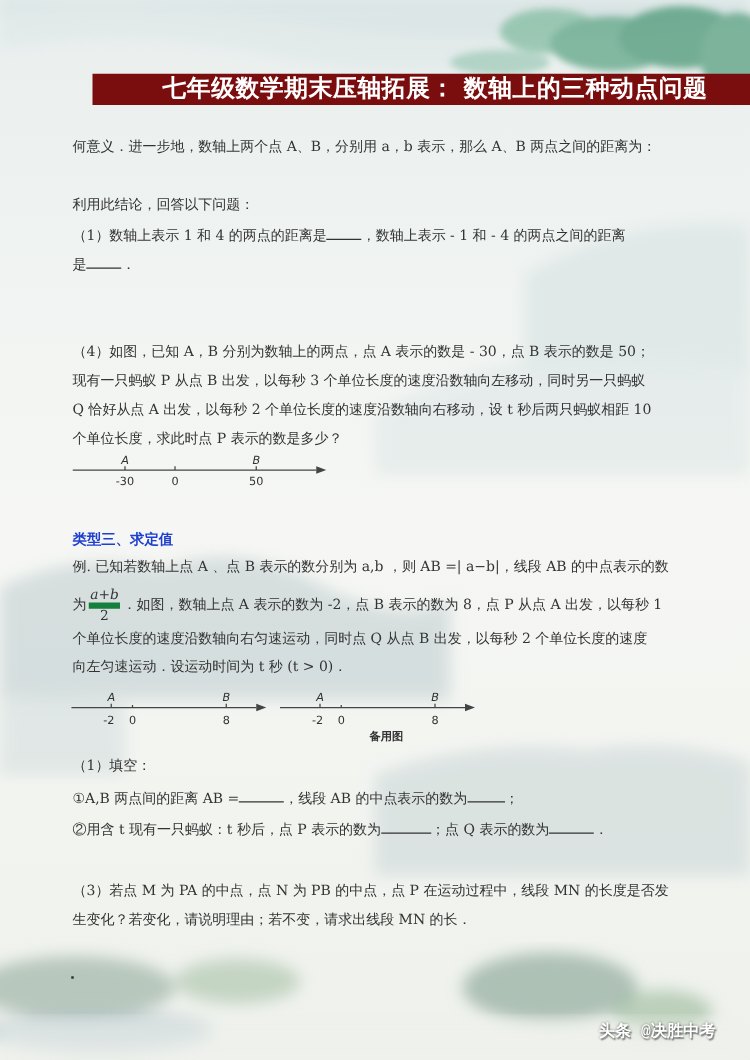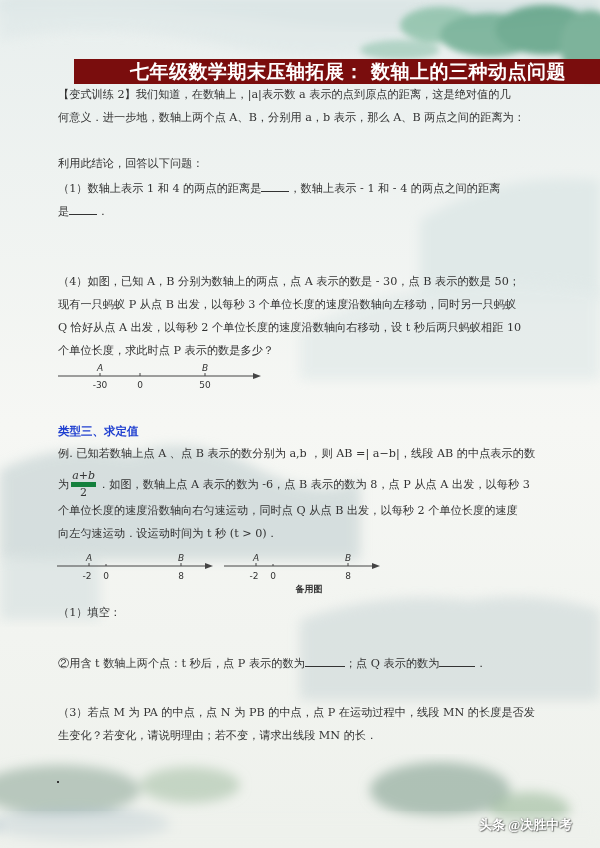--- a/index.html
+++ b/index.html
@@ -42,21 +42,21 @@
       margin: 0 2px;
     }
     .frac .num { display: block; border-bottom: 5px solid #15803d; padding: 0 1px; }
     .frac .den { display: block; font-style: normal; }
 
     .numline { position: absolute; }
     .numline svg text { font-family: "DejaVu Sans", "Liberation Sans", sans-serif; }
 
     .watermark {
       position: absolute; left: 479px; top: 816px;
-      font-family: Liberation Serif, serif;
+      font-family: Liberation Mono, monospace;
       font-size: 13px; color: #ffffff; font-weight: bold;
       text-shadow: 0 0 2px rgba(0,0,0,0.55), 1px 1px 1px rgba(0,0,0,0.4);
     }
     .dot-mark { position: absolute; left: 57px; top: 781px; width: 2px; height: 2px; background: #333; }
   </style>
 </head>
 <body>
 
 <svg class="bg" width="600" height="848" viewBox="0 0 600 848">
   <defs>
@@ -99,21 +99,20 @@
     <ellipse cx="530" cy="810" rx="40" ry="18" fill="#9ab99a" opacity="0.6"></ellipse>
     <ellipse cx="80" cy="825" rx="90" ry="15" fill="#a9bcc8" opacity="0.6"></ellipse>
   </g>
   <rect x="0" y="815" width="600" height="33" fill="#eef1ec" opacity="0.55" filter="url(#blur6)"></rect>
 </svg>
 
 <div class="page">
 
   <div class="title-bar">七年级数学期末压轴拓展：  数轴上的三种动点问题</div>
 
-  <div class="line" style="top:87px">【变式训练 2】我们知道，在数轴上，|a|表示数 a 表示的点到原点的距离，这是绝对值的几</div>
   <div class="line" style="top:110px">何意义．进一步地，数轴上两个点 A、B，分别用 a，b 表示，那么 A、B 两点之间的距离为：</div>
   <div class="line" style="top:156px">利用此结论，回答以下问题：</div>
 
   <div class="line" style="top:180px">
     <span>（1）数轴上表示 1 和 4 的两点的距离是</span><span class="blank" style="width:28px"></span><span>，数轴上表示 - 1 和 - 4 的两点之间的距离</span>
   </div>
   <div class="line" style="top:203px">
     <span>是</span><span class="blank" style="width:28px"></span><span>．</span>
   </div>
 
@@ -136,21 +135,21 @@
       <text x="42" y="24" font-size="9" text-anchor="middle" fill="#333">-30</text>
       <text x="82" y="24" font-size="9" text-anchor="middle" fill="#333">0</text>
       <text x="147" y="24" font-size="9" text-anchor="middle" fill="#333">50</text>
     </svg>
   </div>
 
   <div class="section-heading">类型三、求定值</div>
 
   <div class="line" style="top:446px">例. 已知若数轴上点 A 、点 B 表示的数分别为 a,b ，则 AB =| a−b|，线段 AB 的中点表示的数</div>
   <div class="line" style="top:470px; line-height:24px;">
-    <span>为</span><span class="frac"><span class="num">a+b</span><span class="den">2</span></span><span>．如图，数轴上点 A 表示的数为 -6，点 B 表示的数为 8，点 P 从点 A 出发，以每秒 3</span>
+    <span>为</span><span class="frac"><span class="num">a+b</span><span class="den">2</span></span><span>．如图，数轴上点 A 表示的数为 -2，点 B 表示的数为 8，点 P 从点 A 出发，以每秒 1</span>
   </div>
   <div class="line" style="top:503px">个单位长度的速度沿数轴向右匀速运动，同时点 Q 从点 B 出发，以每秒 2 个单位长度的速度</div>
   <div class="line" style="top:526px">向左匀速运动．设运动时间为 t 秒 (t &gt; 0)．</div>
 
   <div class="numline" style="left:57px; top:554px;">
     <svg width="160" height="32" viewBox="0 0 160 32">
       <line x1="0" y1="12" x2="148" y2="12" stroke="#444" stroke-width="1"></line>
       <polygon points="148,9 156,12 148,15" fill="#444"></polygon>
       <line x1="32" y1="9" x2="32" y2="12" stroke="#444"></line>
       <line x1="49" y1="10" x2="49" y2="12" stroke="#444"></line>
@@ -173,23 +172,26 @@
       <text x="124" y="7" font-size="9" font-style="italic" text-anchor="middle" fill="#333">B</text>
       <text x="30" y="25" font-size="9" text-anchor="middle" fill="#333">-2</text>
       <text x="49" y="25" font-size="9" text-anchor="middle" fill="#333">0</text>
       <text x="124" y="25" font-size="9" text-anchor="middle" fill="#333">8</text>
       <text x="85" y="38" font-size="9" font-weight="bold" text-anchor="middle" fill="#333">备用图</text>
     </svg>
   </div>
 
   <div class="line" style="top:605px">（1）填空：</div>
 
+  <div class="line" style="top:630px">
+    <span>①A,B 两点间的距离 AB =</span><span class="blank" style="width:36px"></span><span>，线段 AB 的中点表示的数为</span><span class="blank" style="width:30px"></span><span>；</span>
+  </div>
 
   <div class="line" style="top:655px">
-    <span>②用含 t 数轴上两个点：t 秒后，点 P 表示的数为</span><span class="blank" style="width:40px"></span><span>；点 Q 表示的数为</span><span class="blank" style="width:36px"></span><span>．</span>
+    <span>②用含 t 现有一只蚂蚁：t 秒后，点 P 表示的数为</span><span class="blank" style="width:40px"></span><span>；点 Q 表示的数为</span><span class="blank" style="width:36px"></span><span>．</span>
   </div>
 
   <div class="line" style="top:705px">（3）若点 M 为 PA 的中点，点 N 为 PB 的中点，点 P 在运动过程中，线段 MN 的长度是否发</div>
   <div class="line" style="top:728px">生变化？若变化，请说明理由；若不变，请求出线段 MN 的长．</div>
 
   <div class="dot-mark"></div>
 
   <div class="watermark">头条 @决胜中考</div>
 </div>
 

